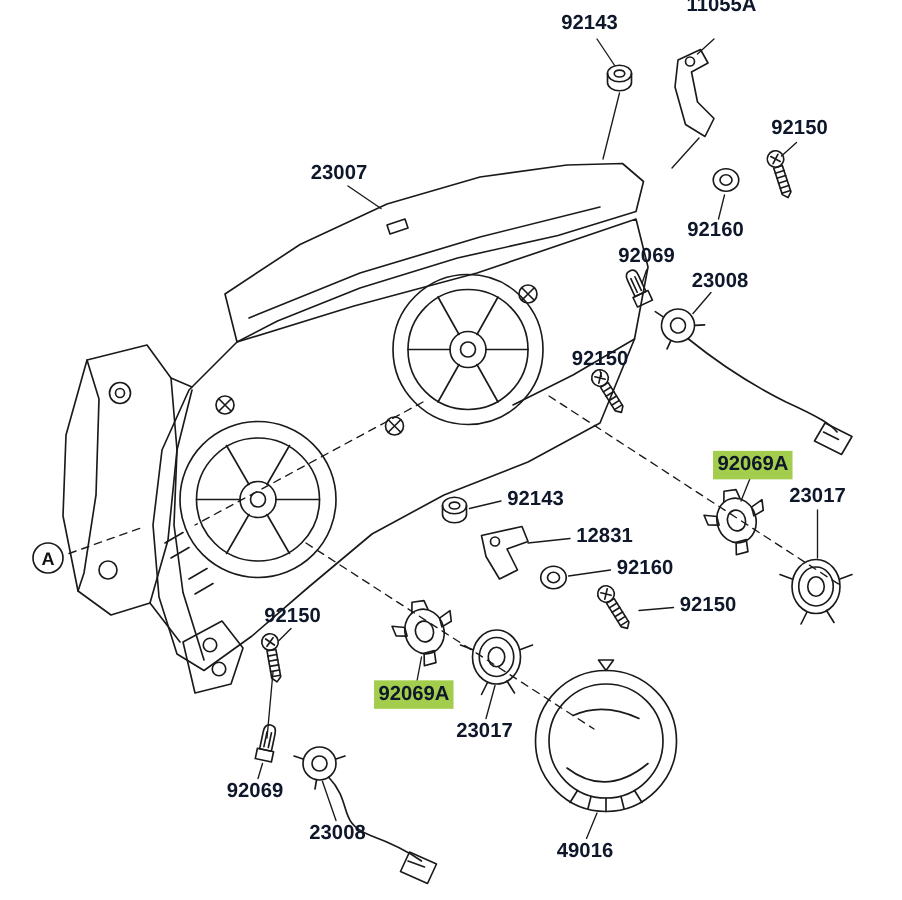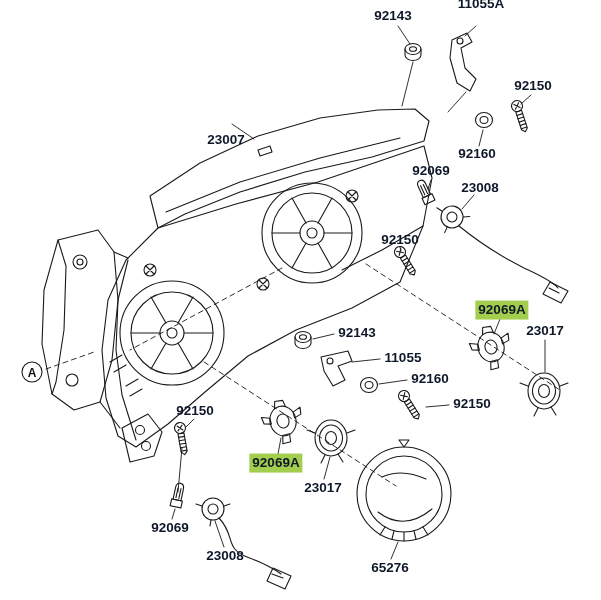--- a/index.html
+++ b/index.html
@@ -174,31 +174,31 @@
         <path d="M382,477 Q402,468 426,479"></path>
         <path d="M423,527 L428,535 M414,531 L416,539 M404,532 L404,541 M394,531 L392,539 M385,527 L380,535"></path>
       </g>
     </g>
   </svg>
 
   <div class="labels">
       <span class="label" style="left: 393px; top: 16px;">92143</span>
       <span class="label" style="left: 481px; top: 4px;">11055A</span>
       <span class="label" style="left: 533px; top: 86px;">92150</span>
-      <span class="label" style="left: 226px; top: 116px; margin-top: 24px;">23007</span>
+      <span class="label" style="left: 226px; top: 116px;">23007</span>
       <span class="label" style="left: 477px; top: 154px;">92160</span>
       <span class="label" style="left: 431px; top: 171px;">92069</span>
       <span class="label" style="left: 480px; top: 188px;">23008</span>
       <span class="label" style="left: 400px; top: 240px;">92150</span>
       <span class="label highlight" style="left: 502px; top: 310px; background: rgb(163, 205, 76);">92069A</span>
       <span class="label" style="left: 545px; top: 331px;">23017</span>
       <span class="label" style="left: 357px; top: 333px;">92143</span>
-      <span class="label" style="left: 403px; top: 358px;">11055</span>
+      <span class="label" style="left: 403px; top: 358px;">12831</span>
       <span class="label" style="left: 430px; top: 379px;">92160</span>
       <span class="label" style="left: 472px; top: 404px;">92150</span>
       <span class="label" style="left: 195px; top: 411px;">92150</span>
       <span class="label highlight" style="left: 276px; top: 463px; background: rgb(163, 205, 76);">92069A</span>
       <span class="label" style="left: 323px; top: 488px;">23017</span>
       <span class="label" style="left: 170px; top: 528px;">92069</span>
       <span class="label" style="left: 225px; top: 556px;">23008</span>
-      <span class="label" style="left: 390px; top: 568px;">65276</span>
+      <span class="label" style="left: 390px; top: 568px;">49016</span>
     </div>
 </div>
 
 </body></html>

